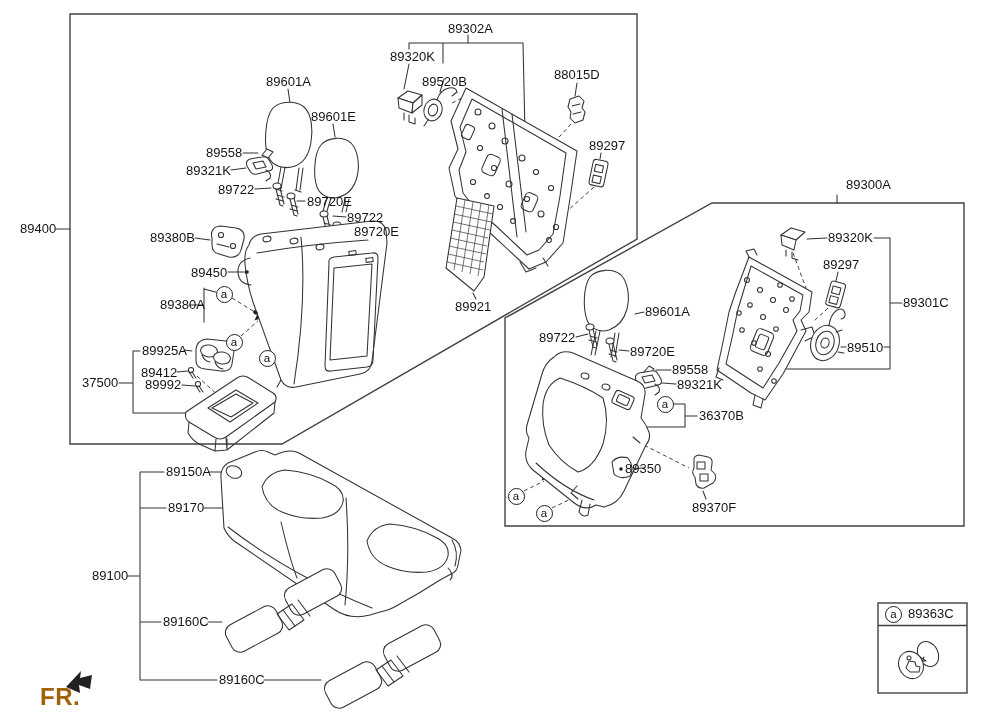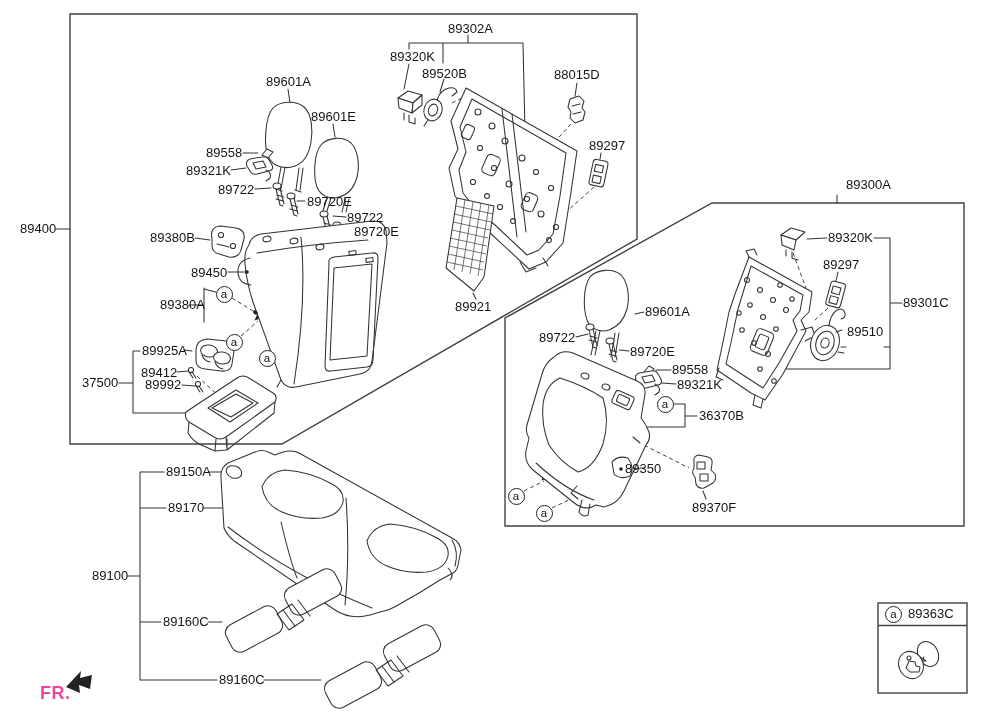--- a/index.html
+++ b/index.html
@@ -12,21 +12,21 @@
     position:absolute;font-size:13px;line-height:14px;color:#141414;
     white-space:nowrap;letter-spacing:0;
   }
   .marker{
     position:absolute;width:17px;height:17px;border:1.4px solid #222;
     border-radius:50%;background:#fff;display:flex;align-items:center;
     justify-content:center;font-size:11.5px;line-height:11px;color:#111;
     box-sizing:border-box;
   }
   .fr{
-    position:absolute;font-size:18px;font-weight:bold;color:#ec4899;
+    position:absolute;font-size:24px;font-weight:bold;color:#a16207;
     letter-spacing:0.5px;
   }
   
   .s{stroke:#333;fill:none;stroke-width:1.05;stroke-linecap:round;stroke-linejoin:round;}
   .sw{stroke:#333;fill:#fff;stroke-width:1.05;stroke-linejoin:round;}
   .b{stroke:#424242;fill:none;stroke-width:1.4;}
   .d{stroke:#444;fill:none;stroke-width:1;stroke-dasharray:4 3;}
   .g{stroke:#3a3a3a;fill:none;stroke-width:0.7;}
   .dt{fill:#222;stroke:none;}
   .ah{fill:#222;stroke:none;}
@@ -369,21 +369,21 @@
     <ellipse class="sw" cx="928" cy="654" rx="10" ry="13" transform="rotate(-28 928 654)"></ellipse>
     <ellipse class="sw" cx="911" cy="665" rx="12" ry="14" transform="rotate(-28 911 665)"></ellipse>
     <path class="s" d="M906,668 l3,-7 l6,1 l1,4 l4,1 l-1,5 l-9,0 Z"></path>
     <circle class="s" cx="909" cy="658" r="2"></circle>
     <path class="s" d="M920,657 l6,4 M926,661 l-4,0 l2,-4"></path>
   </g>
 </svg>
 
 <span class="pl" style="left:448px;top:22px">89302A</span>
 <span class="pl" style="left:390px;top:50px">89320K</span>
-<span class="pl" style="left:422px;top:67px">89520B</span>
+<span class="pl" style="left:422px;top:75px">89520B</span>
 <span class="pl" style="left:554px;top:68px">88015D</span>
 <span class="pl" style="left:266px;top:75px">89601A</span>
 <span class="pl" style="left:311px;top:110px">89601E</span>
 <span class="pl" style="left:589px;top:139px">89297</span>
 <span class="pl" style="left:206px;top:146px">89558</span>
 <span class="pl" style="left:186px;top:164px">89321K</span>
 <span class="pl" style="left:218px;top:183px">89722</span>
 <span class="pl" style="left:307px;top:195px">89720E</span>
 <span class="pl" style="left:347px;top:211px">89722</span>
 <span class="pl" style="left:354px;top:225px">89720E</span>
@@ -394,21 +394,21 @@
 <span class="pl" style="left:142px;top:344px">89925A</span>
 <span class="pl" style="left:141px;top:366px">89412</span>
 <span class="pl" style="left:145px;top:378px">89992</span>
 <span class="pl" style="left:82px;top:376px">37500</span>
 <span class="pl" style="left:20px;top:222px">89400</span>
 
 <span class="pl" style="left:846px;top:178px">89300A</span>
 <span class="pl" style="left:828px;top:231px">89320K</span>
 <span class="pl" style="left:823px;top:258px">89297</span>
 <span class="pl" style="left:903px;top:296px">89301C</span>
-<span class="pl" style="left:847px;top:325px">89510</span>
+<span class="pl" style="left:847px;top:341px">89510</span>
 <span class="pl" style="left:645px;top:305px">89601A</span>
 <span class="pl" style="left:539px;top:331px">89722</span>
 <span class="pl" style="left:630px;top:345px">89720E</span>
 <span class="pl" style="left:672px;top:363px">89558</span>
 <span class="pl" style="left:677px;top:378px">89321K</span>
 <span class="pl" style="left:699px;top:409px">36370B</span>
 <span class="pl" style="left:625px;top:462px">89350</span>
 <span class="pl" style="left:692px;top:501px">89370F</span>
 
 <span class="pl" style="left:166px;top:465px">89150A</span>

